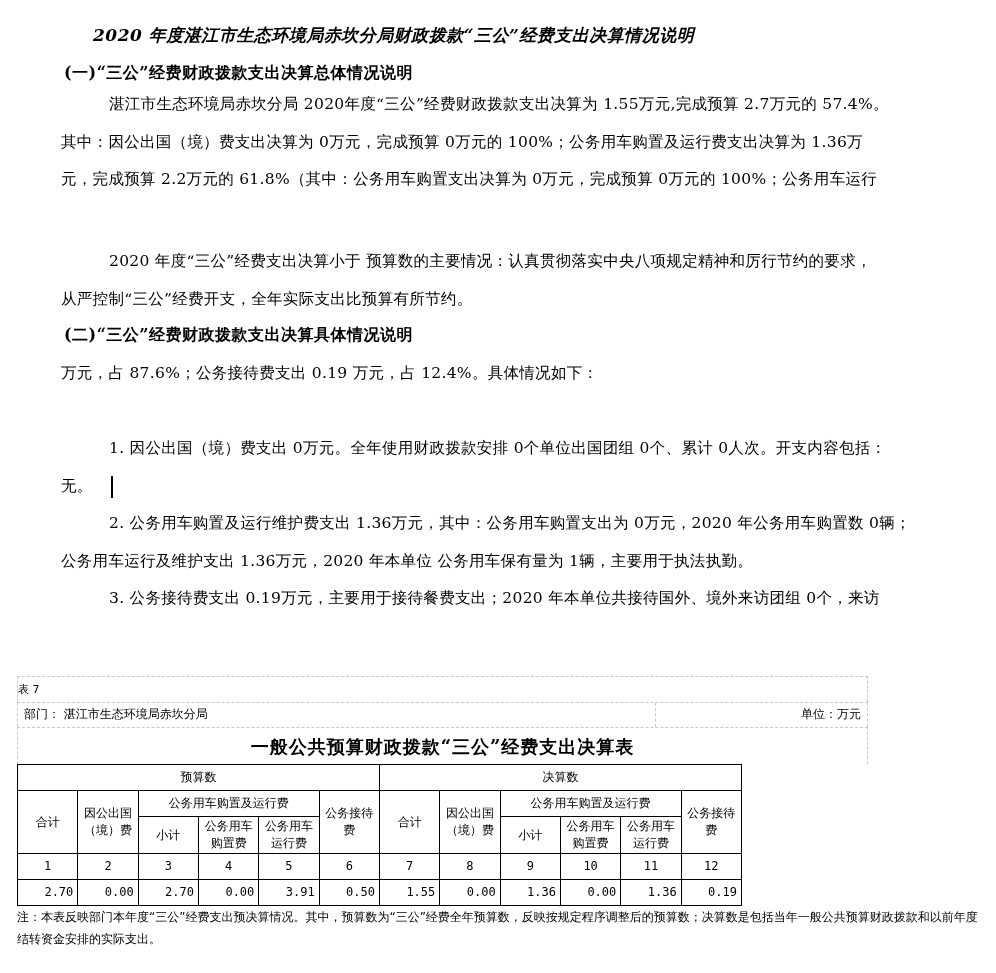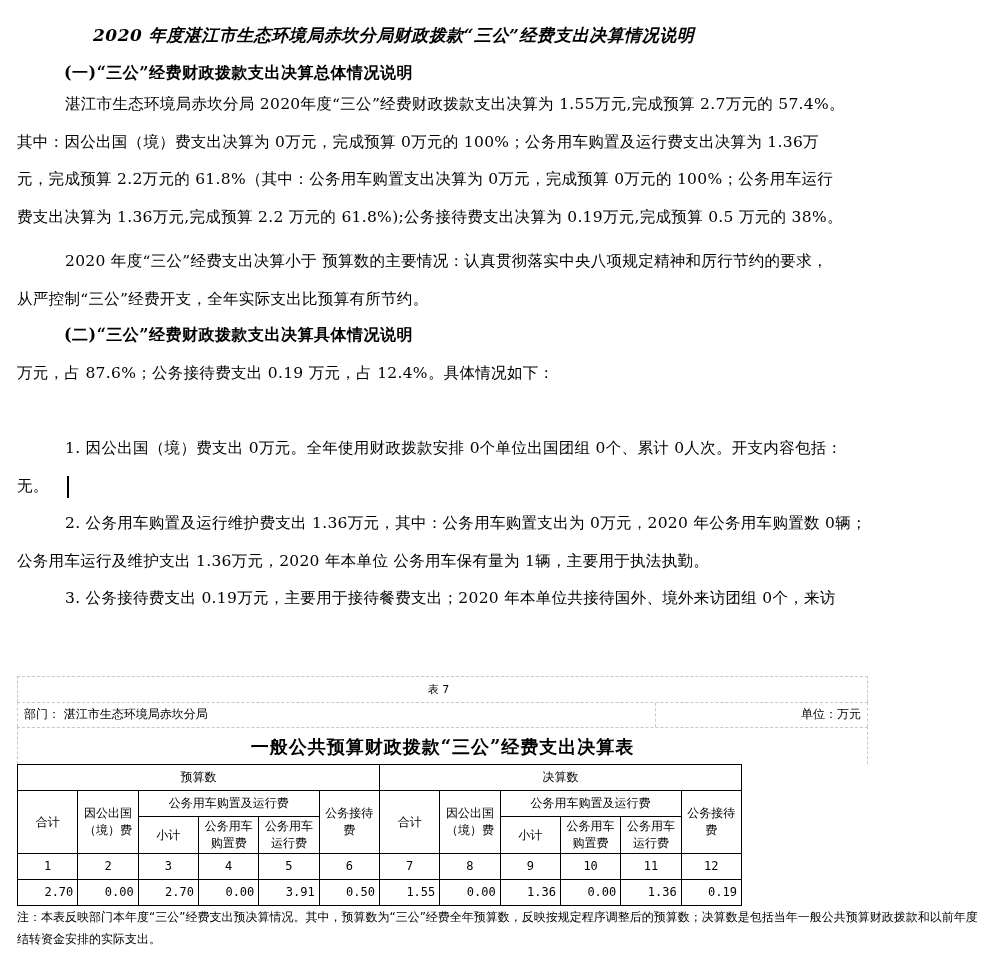--- a/index.html
+++ b/index.html
@@ -3,29 +3,29 @@
 <meta charset="utf-8">
 <style>
   html, body { margin: 0; padding: 0; background: #ffffff; }
   body { width: 996px; height: 973px; position: relative; overflow: hidden;
          font-family: "DejaVu Serif", "Liberation Serif", serif; color: #000; }
   .doc-title { position: absolute; left: 93px; top: 24px; font-size: 17px; font-weight: bold;
                letter-spacing: 0.5px; white-space: nowrap; font-style: italic; }
   .h2 { position: absolute; left: 64px; font-size: 16px; font-weight: bold; white-space: nowrap; letter-spacing: 0.5px; }
   .para { position: absolute; left: 17px; width: 970px; font-size: 15.5px; line-height: 37.5px;
           text-align: justify; text-align-last: left; letter-spacing: 0.3px; }
-  .line { display: block; white-space: nowrap; }
+  .line { display: block; white-space: nowrap; margin-left: 44px; }
   .indent { padding-left: 48px; }
   .cursor { display: inline-block; width: 2px; height: 22px; background: #000; vertical-align: middle; margin-left: 18px; }
 
   
   .tbl-wrap { position: absolute; left: 17px; top: 676px; width: 851px;
               font-family: "DejaVu Sans", "Liberation Sans", sans-serif; font-size: 12px; }
   .dash-row { position: relative; border: 1px dashed #c8c8c8; border-bottom: none; box-sizing: border-box; }
-  .tbl-no { height: 26px; text-align: center; padding-right: 8px; line-height: 26px; font-size: 11px; }
+  .tbl-no { height: 26px; text-align: left; padding-right: 8px; line-height: 26px; font-size: 11px; }
   .tbl-title { height: 37px; text-align: center; line-height: 37px; font-size: 18px; font-weight: bold;
                font-family: "DejaVu Serif", "Liberation Serif", serif; letter-spacing: 1px; }
   .tbl-dept { height: 25px; display: flex; line-height: 22px; }
   .tbl-dept .dept { width: 638px; border-right: 1px dashed #c8c8c8; padding-left: 6px; box-sizing: border-box; }
   .tbl-dept .unit { flex: 1; text-align: right; padding-right: 6px; }
   table.grid { border-collapse: collapse; width: 725px; table-layout: fixed; }
   table.grid td { border: 1px solid #000; text-align: center; padding: 0; font-size: 12px; line-height: 17px; }
   table.grid tr.r-group td { height: 25px; }
   table.grid tr.r-sub1 td { height: 25px; }
   table.grid tr.r-sub2 td { height: 36px; }
@@ -39,21 +39,20 @@
 <body>
 
 <div class="doc-title">2020 年度湛江市生态环境局赤坎分局财政拨款“三公”经费支出决算情况说明</div>
 
 <div class="h2" style="top:63px;">(一)“三公”经费财政拨款支出决算总体情况说明</div>
 
 <div class="para" style="top:86px;">
   <span class="line indent">湛江市生态环境局赤坎分局 2020年度“三公”经费财政拨款支出决算为 1.55万元,完成预算 2.7万元的 57.4%。</span>
   <span class="line">其中：因公出国（境）费支出决算为 0万元，完成预算 0万元的 100%；公务用车购置及运行费支出决算为 1.36万</span>
   <span class="line">元，完成预算 2.2万元的 61.8%（其中：公务用车购置支出决算为 0万元，完成预算 0万元的 100%；公务用车运行</span>
-  <span class="line">费支出决算为 1.36万元,完成预算 2.2 万元的 61.8%);公务接待费支出决算为 0.19万元,完成预算 0.5 万元的 38%。</span>
 </div>
 
 <div class="para" style="top:243px;">
   <span class="line indent">2020 年度“三公”经费支出决算小于 预算数的主要情况：认真贯彻落实中央八项规定精神和厉行节约的要求，</span>
   <span class="line">从严控制“三公”经费开支，全年实际支出比预算有所节约。</span>
 </div>
 
 <div class="h2" style="top:325px;">(二)“三公”经费财政拨款支出决算具体情况说明</div>
 
 <div class="para" style="top:355px;">

